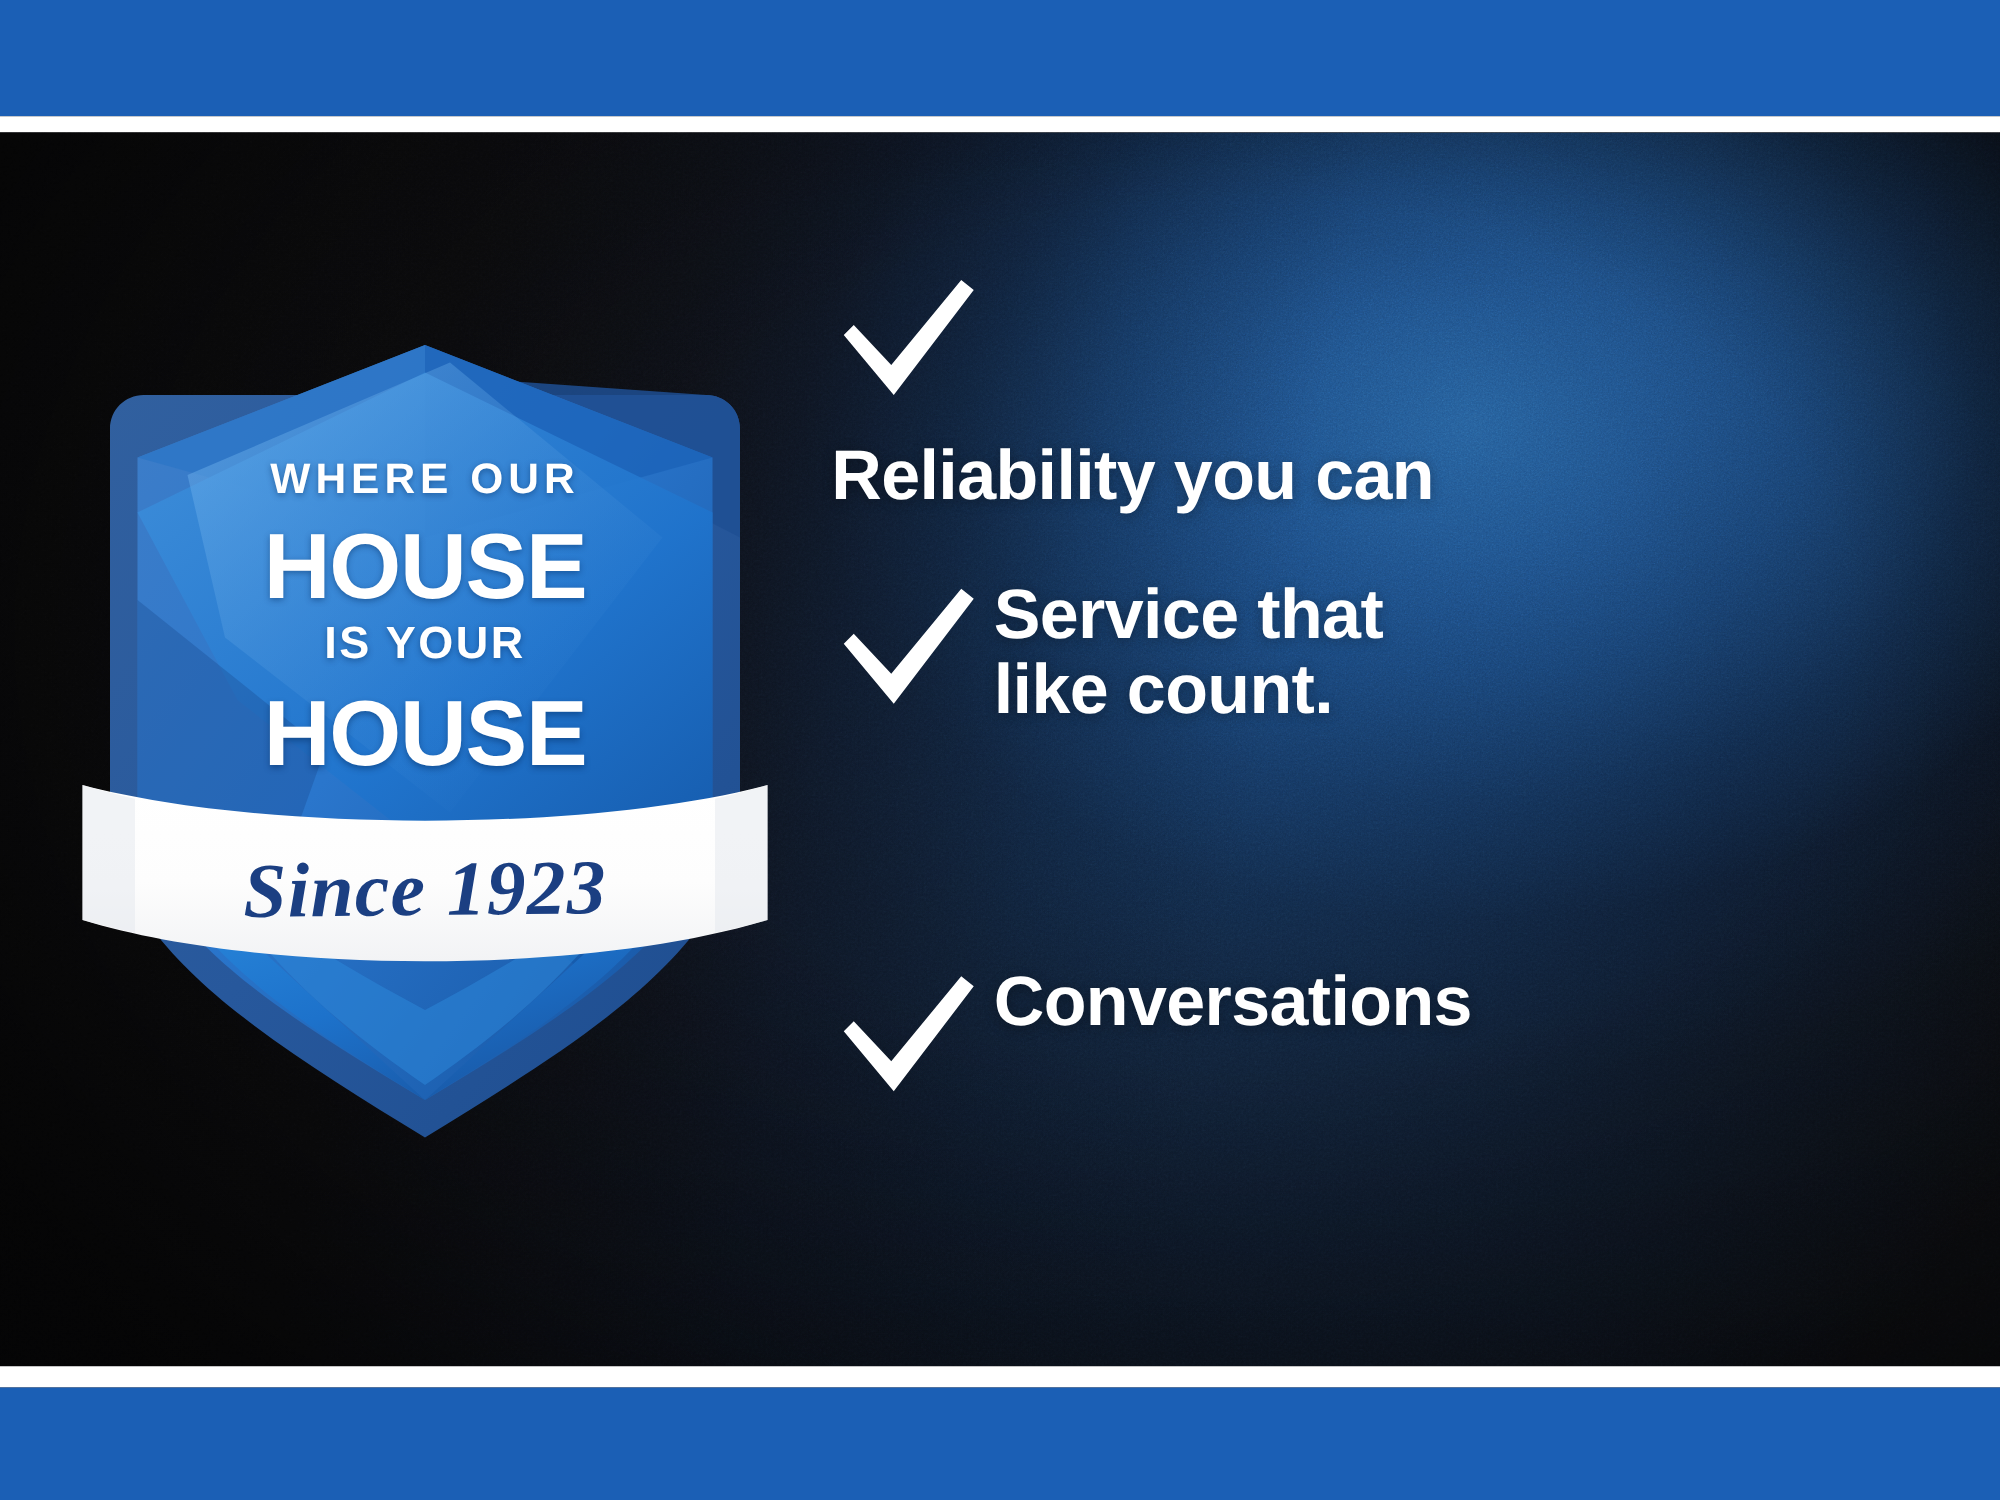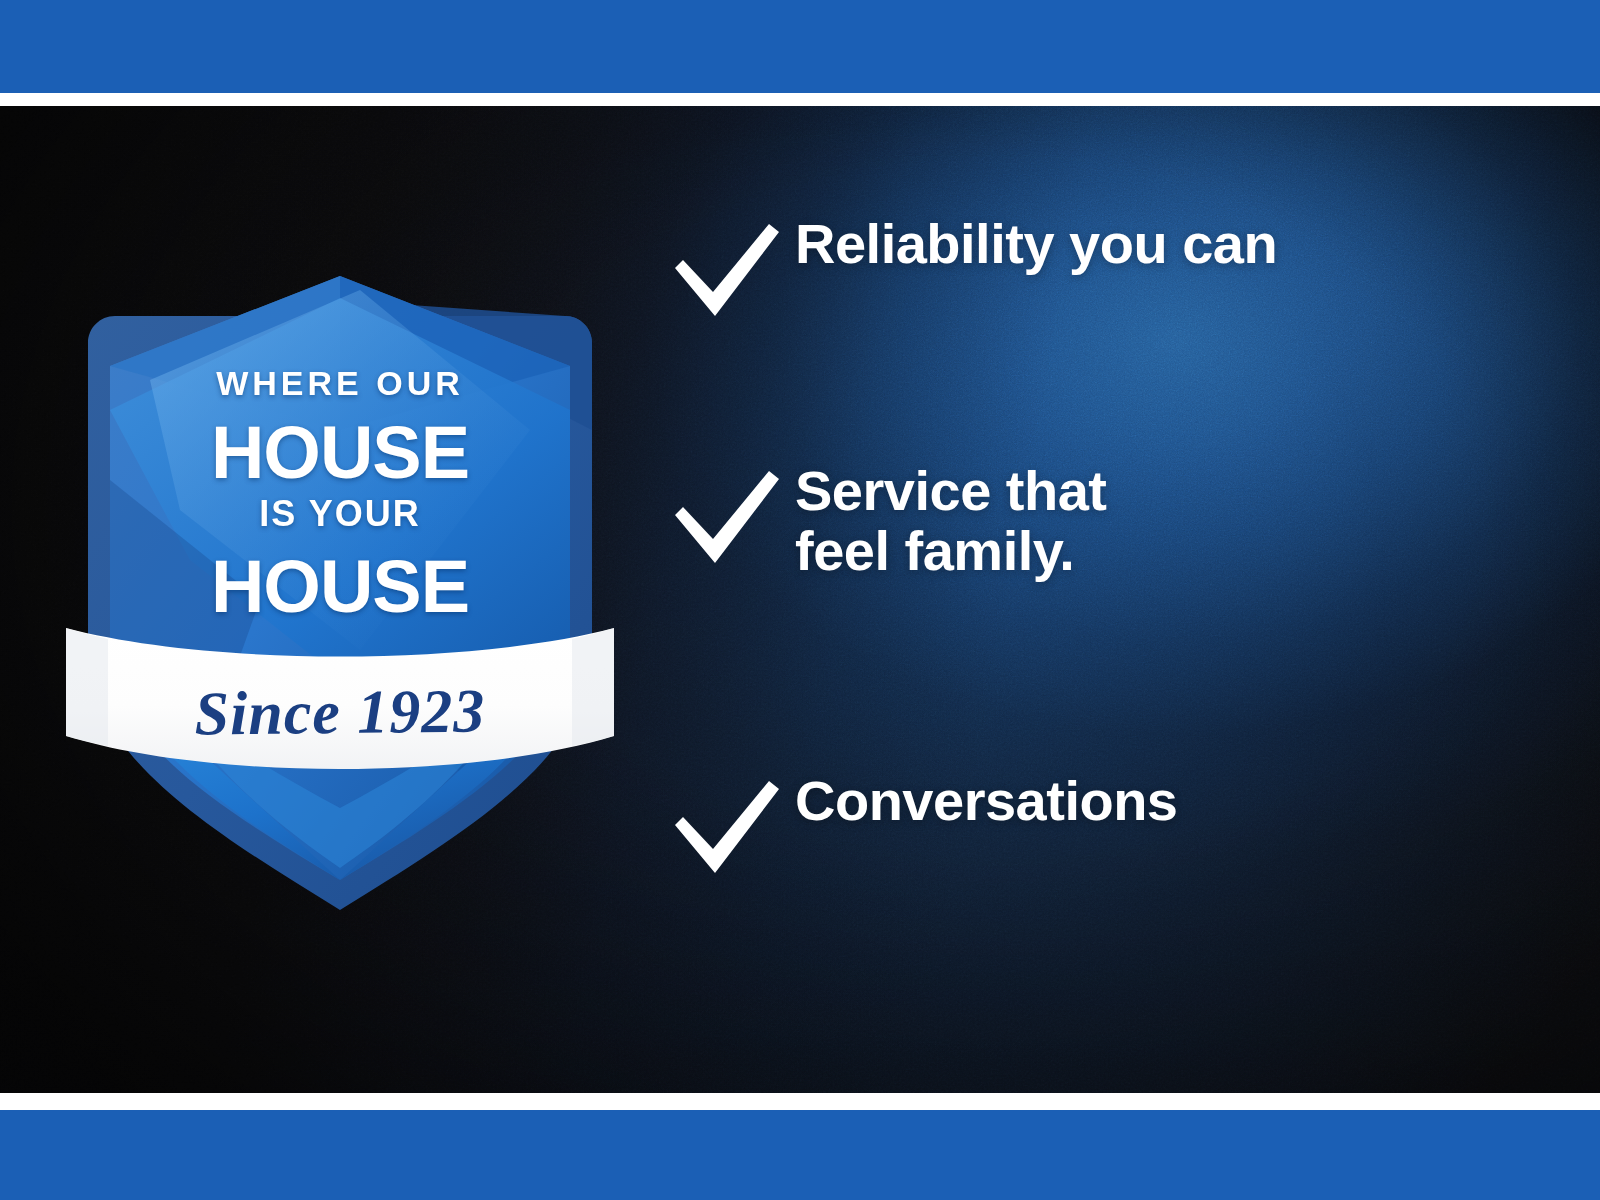--- a/index.html
+++ b/index.html
@@ -95,21 +95,21 @@
     color:#1b3f82;
     font-family:"Liberation Serif", serif;
     font-style:italic;font-weight:bold;
     font-size:62px;letter-spacing:1px;
     transform:rotate(-.6deg);
   }
 
   
   #bullets{position:absolute;left:665px;top:106px;width:900px;height:987px;}
   .bullet{position:absolute;display:flex;align-items:flex-start;}
-  .b1{top:108px;}
+  .b1{top:108px;flex-direction:column;}
   .b2{top:355px;}
   .b3{top:665px;}
   .check{width:130px;flex:0 0 130px;padding-top:6px;}
   .check svg{display:block;}
   .btext{
     color:#ffffff;font-family:"Liberation Sans", sans-serif;
     font-weight:bold;font-size:56px;line-height:1.07;
     letter-spacing:-0.5px;
     text-shadow:0 2px 10px rgba(0,0,0,.30);
   }
@@ -247,21 +247,21 @@
     </div>
 
     <div class="bullet b2">
       <div class="check">
         <svg width="120" height="110" viewBox="0 0 120 110" xmlns="http://www.w3.org/2000/svg">
           <path d="M10 48 L18 40 L48 72 L104 4 L114 12 L50 96 Z" fill="#ffffff"></path>
         </svg>
       </div>
       <div class="btext">
         <div>Service that</div>
-        <div>feel family.</div>
+        <div>like count.</div>
       </div>
     </div>
 
     <div class="bullet b3">
       <div class="check">
         <svg width="120" height="110" viewBox="0 0 120 110" xmlns="http://www.w3.org/2000/svg">
           <path d="M10 48 L18 40 L48 72 L104 4 L114 12 L50 96 Z" fill="#ffffff"></path>
         </svg>
       </div>
       <div class="btext">

